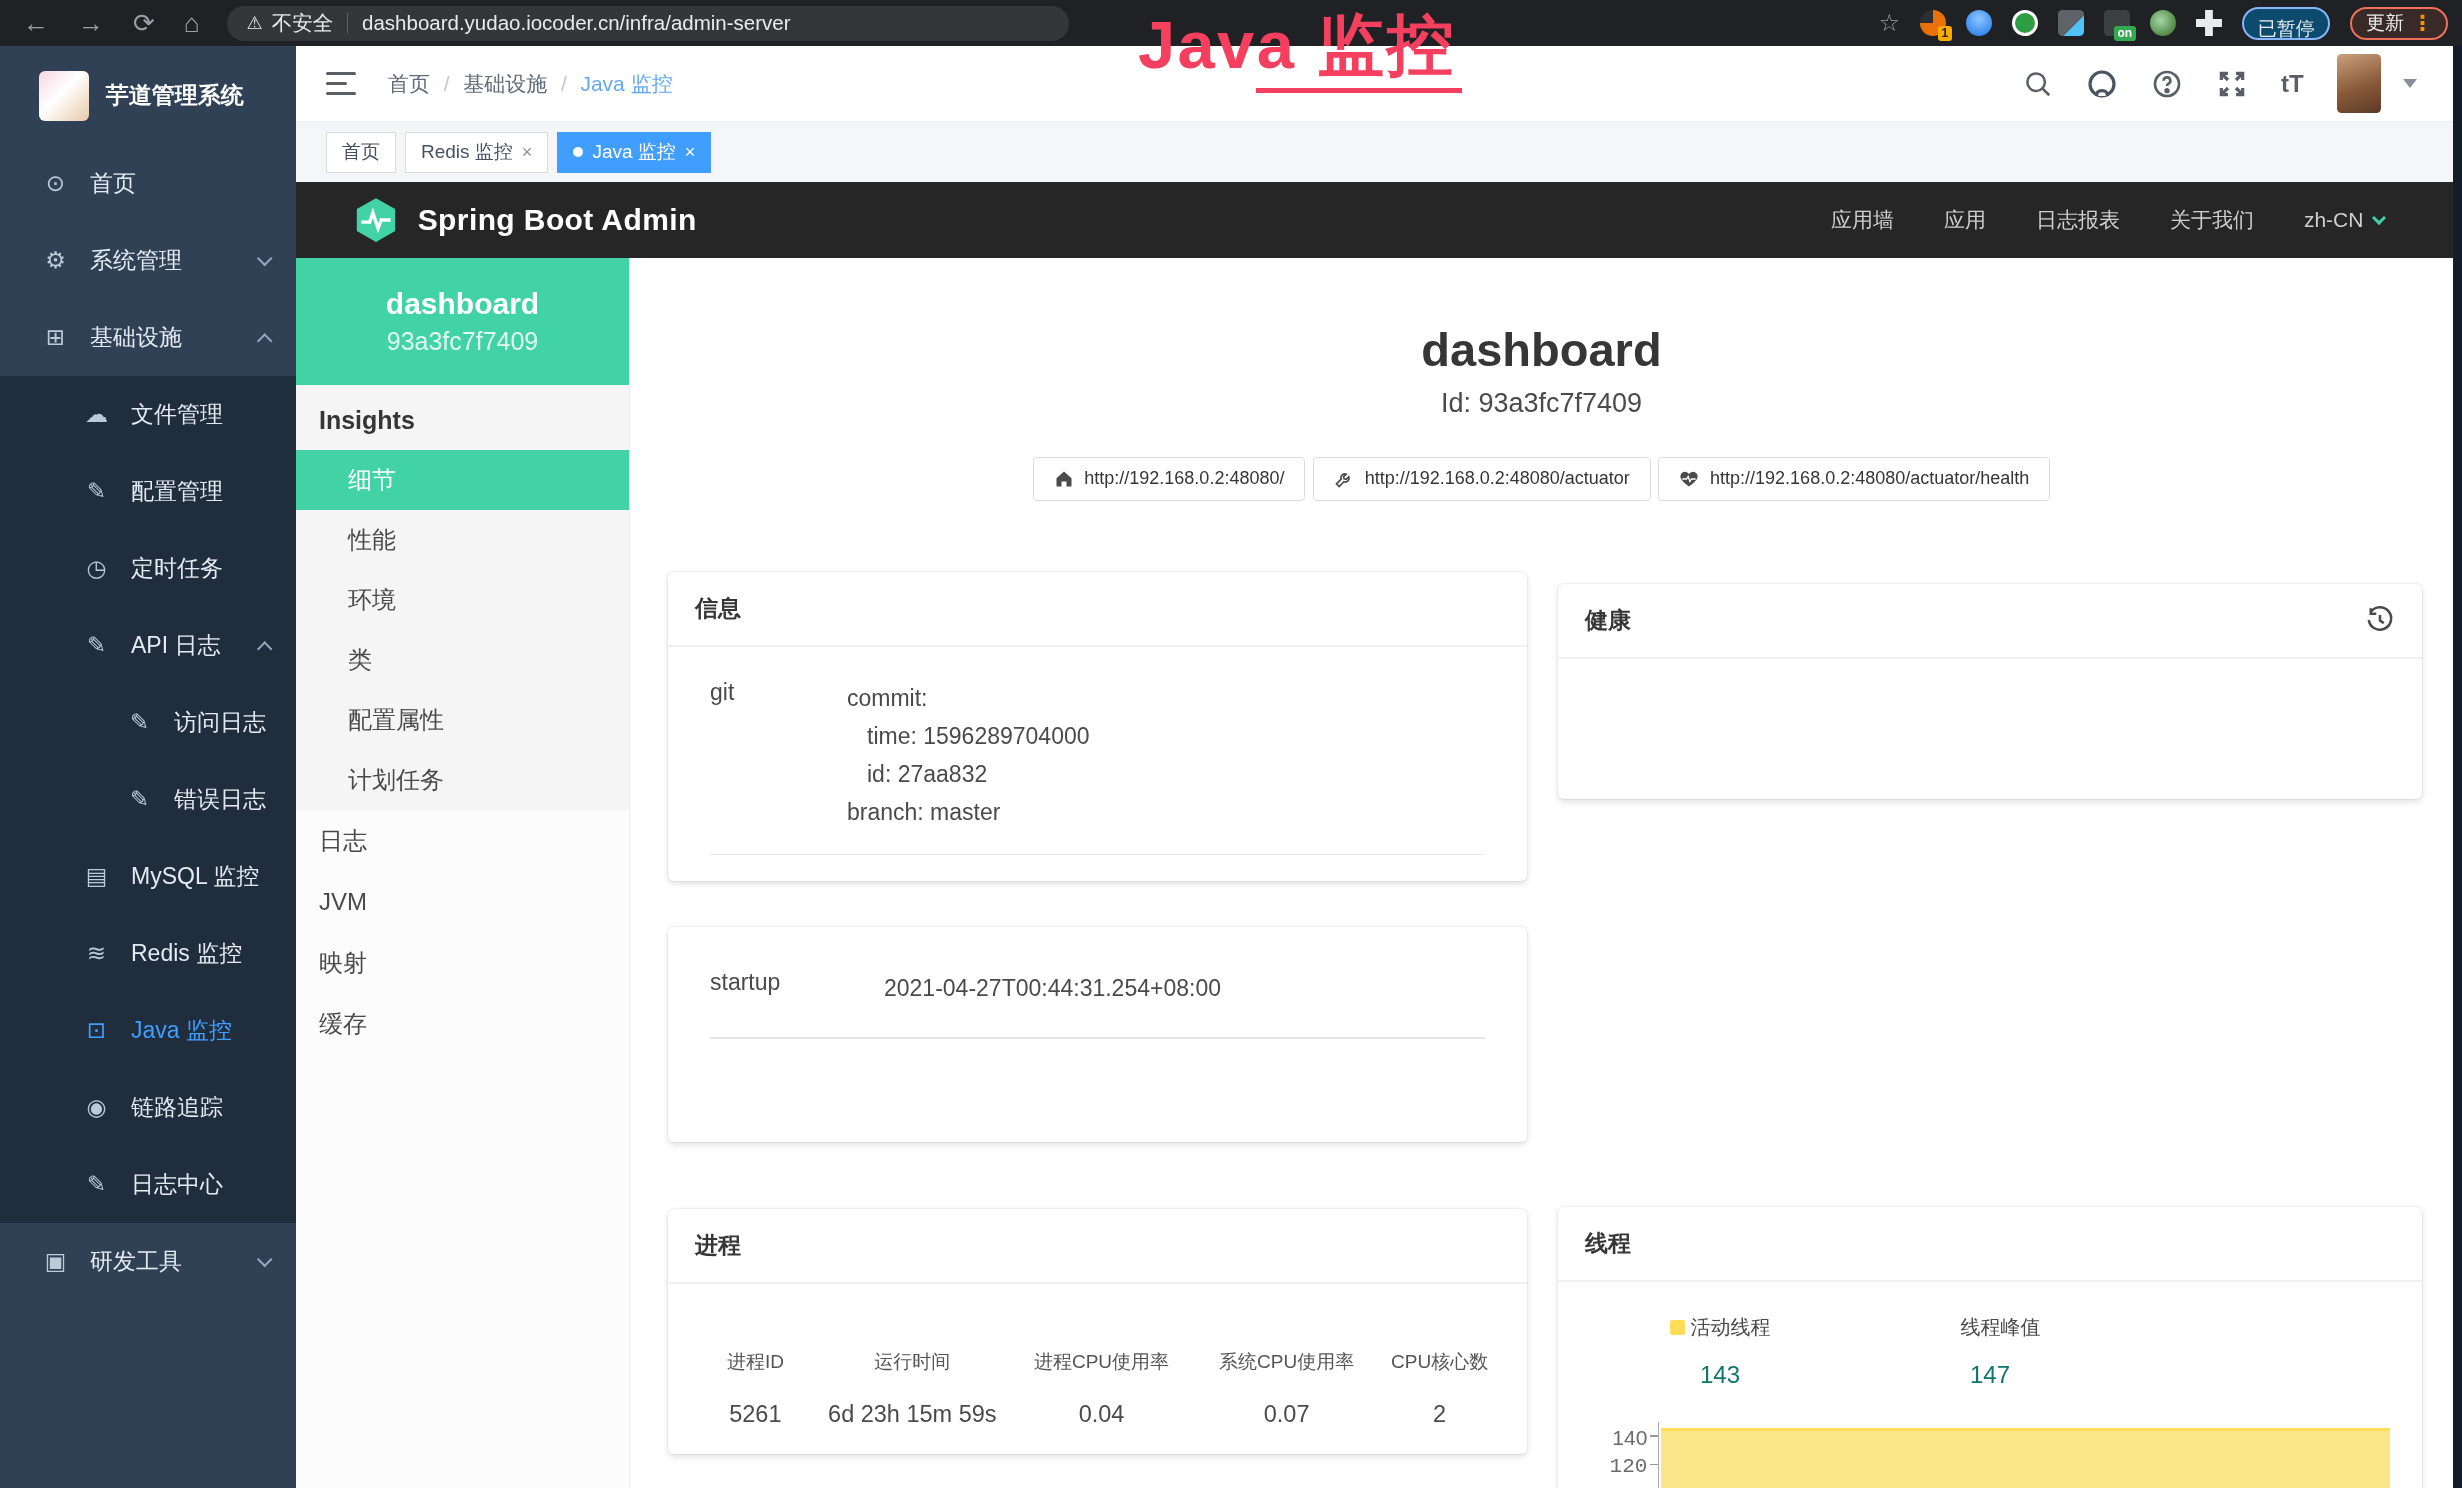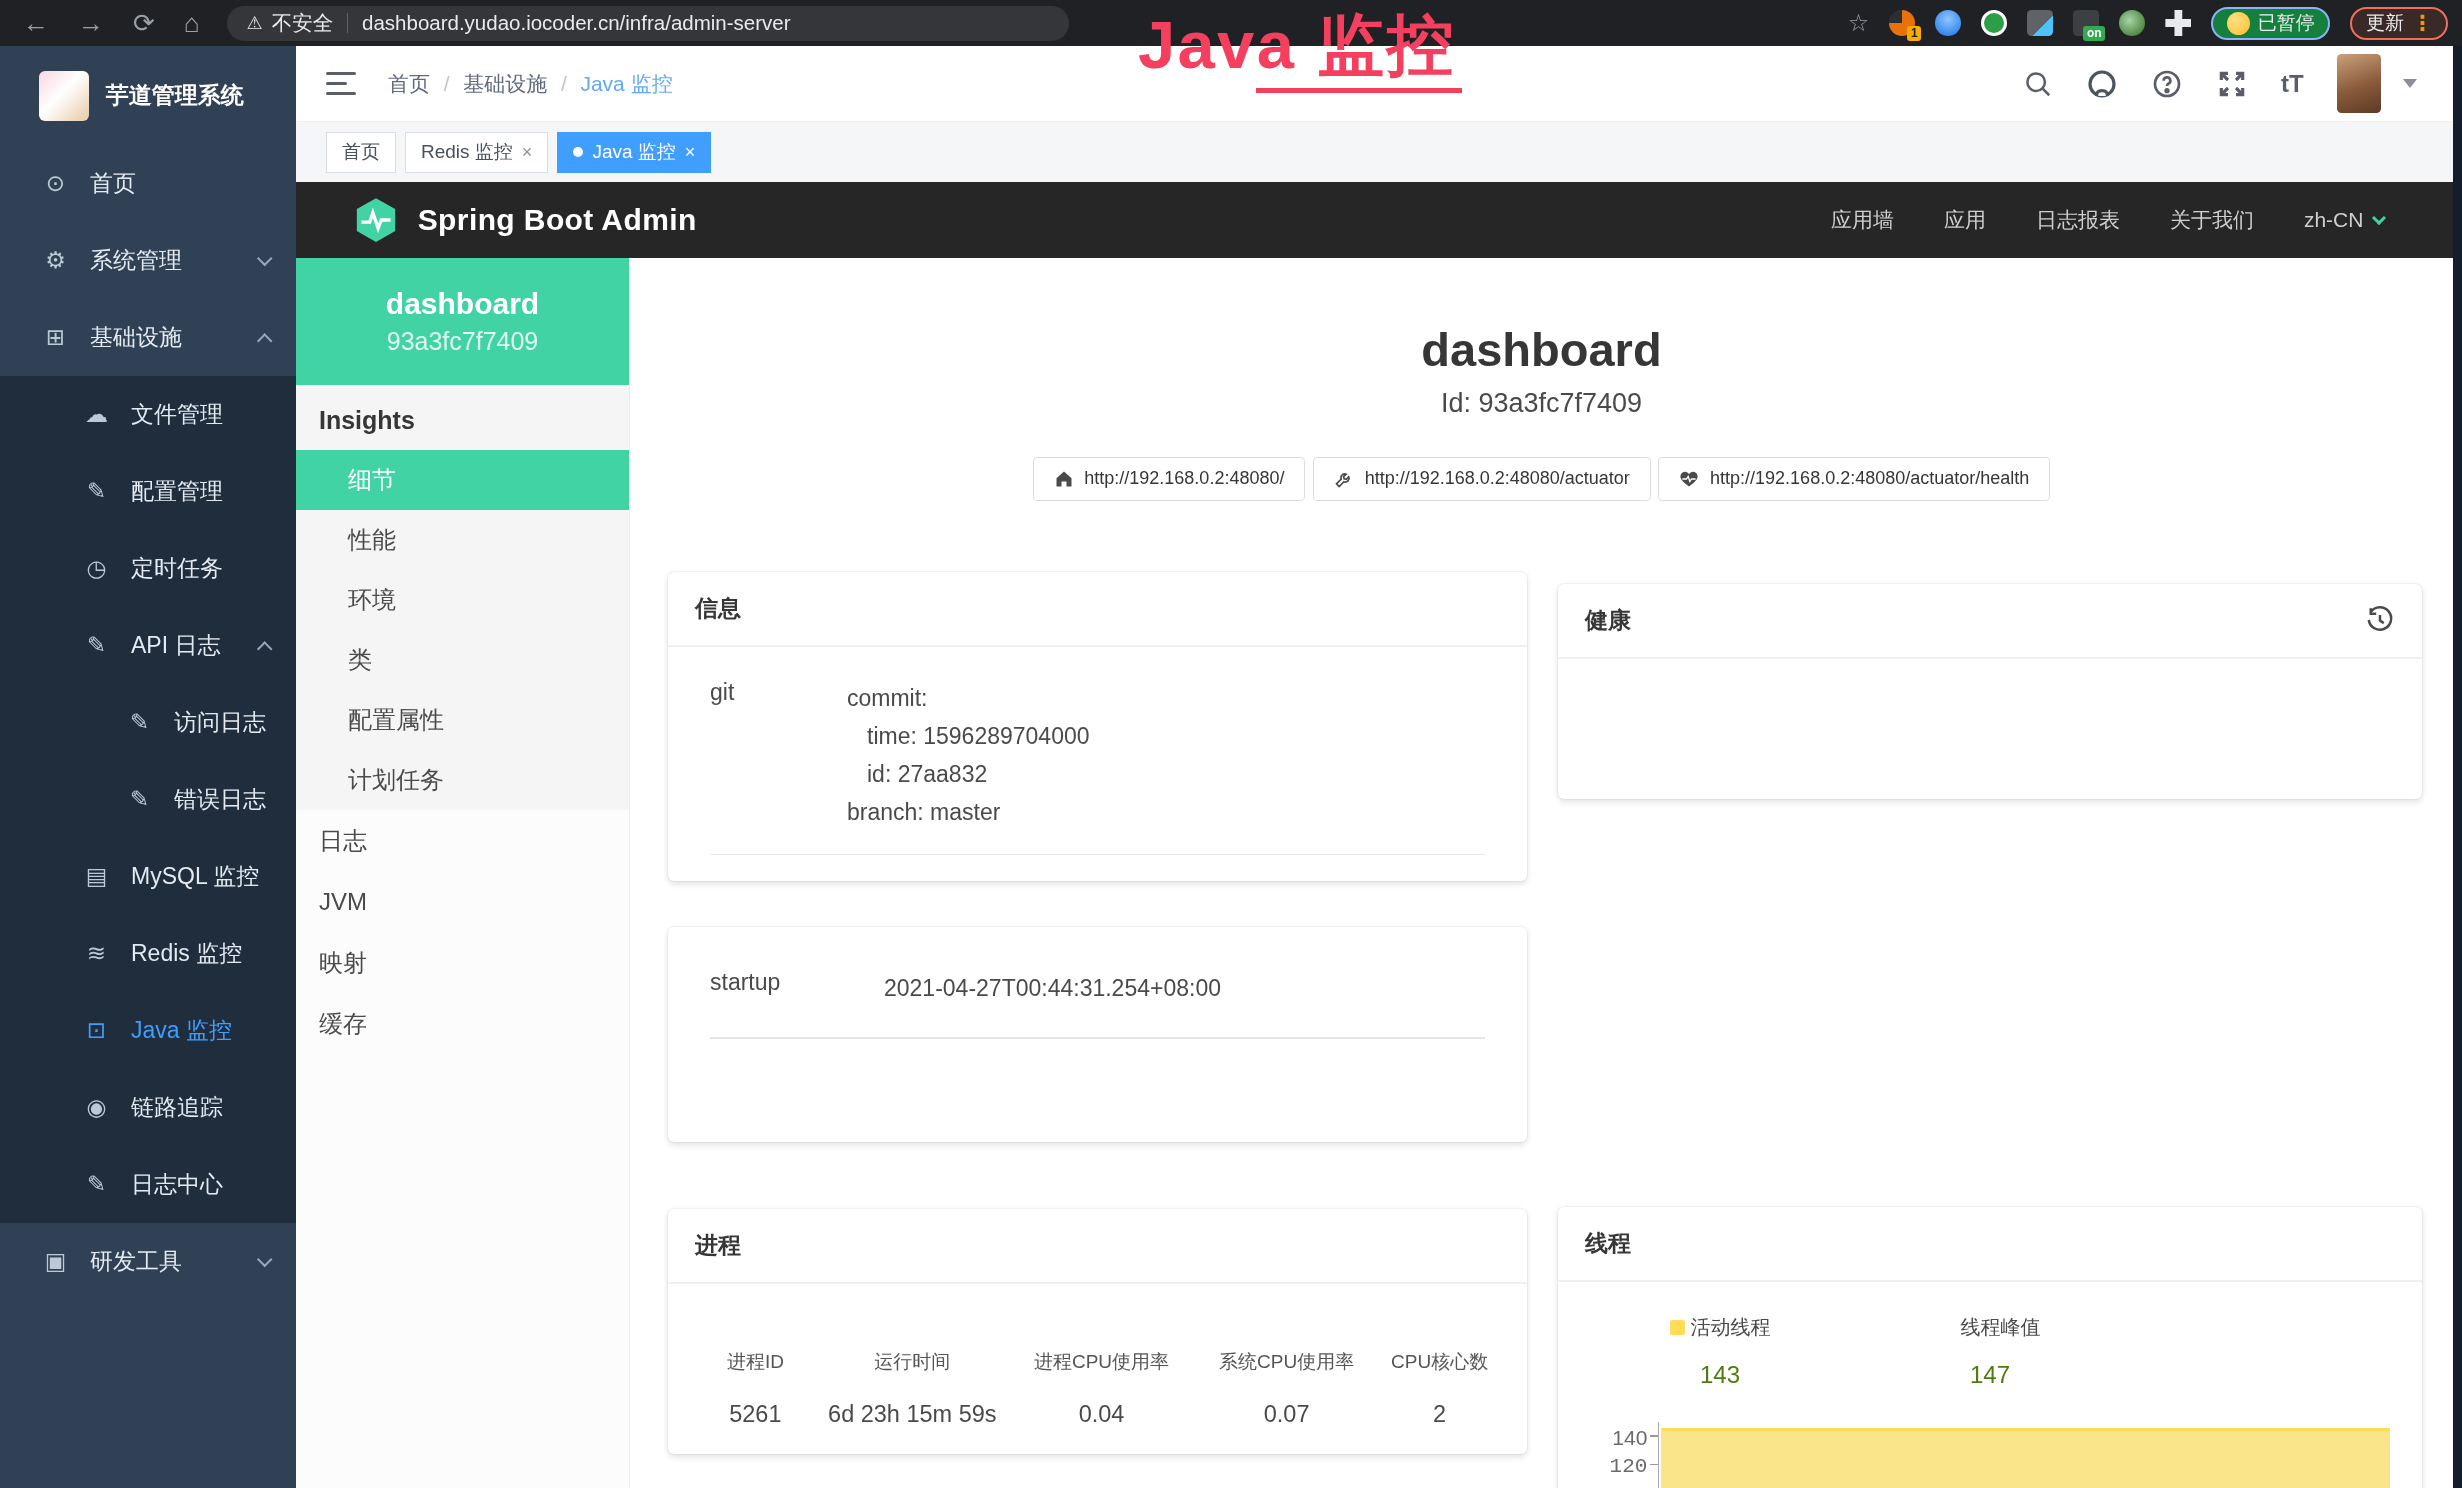--- a/index.html
+++ b/index.html
@@ -17,21 +17,21 @@
   .urlpill .warn{ font-size:18px; margin-right:9px; color:#e8eaed; }
   .urlpill .sep{ width:1.5px; height:20px; background:#5f6368; margin:0 13.7px; }
   .bright{ margin-left:auto; display:flex; align-items:center; gap:20px; padding-right:13.7px; }
   .bstar{ font-size:24px; color:#9aa0a6; }
   .extdot{ position:relative; width:26px; height:26px; border-radius:50%; }
   .extbadge{ position:absolute; right:-6px; bottom:-4.6px; background:#f9ab00; color:#202124;
     font-size:12px; line-height:15px; padding:0 3.8px; border-radius:3px; font-weight:bold; }
   .extbadge.on{ background:#34a853; color:#fff; }
   .bpill{ height:33px; border-radius:16.7px; display:flex; align-items:center; gap:7.6px;
     padding:0 13.7px; font-size:19px; color:#e8eaed; }
-  .bpill.paused{ border:2.3px solid #8ab4f8; background:#15803d; }
+  .bpill.paused{ border:2.3px solid #8ab4f8; background:#0c4a6e;flex-direction:column; }
   .bpill.update{ border:2.3px solid #f0705a; background:#3a2a27; }
   .face{ width:23px; height:23px; border-radius:50%; background:radial-gradient(circle at 35% 35%,#ffe082,#fbc02d); }
   .vdots{ color:#f29900; font-size:21px; font-weight:bold; letter-spacing:0; }
 
   
   .annotation{ position:absolute; left:1138px; top:0px; z-index:60; font-size:67px; font-weight:600;
     letter-spacing:2.3px; white-space:nowrap; }
   .annotation-underline{ position:absolute; left:1256px; top:88px; width:206px; height:5.3px;
     background:#f43f5e; z-index:60; }
 
@@ -135,21 +135,21 @@
   .hrow .hv{ font-weight:bold; }
   .mrow{ display:flex; margin:0 15px; padding:10.6px 0 30px; border-bottom:2.3px solid #e5e5e5; }
   .mrow .kvlabel{ width:174px; }
   .ptable{ display:grid; grid-template-columns:15% 24% 23% 23% 15%; row-gap:26px; text-align:center; }
   .pth{ font-size:19px; color:#555;margin-top:33px; }
   .ptd{ font-size:23.5px; color:#4a4a4a; }
   .legend{ display:grid; grid-template-columns:1fr 1fr 1fr; text-align:center; }
   .lgl{ font-size:20px; color:#4a4a4a; display:flex; align-items:center; justify-content:center; gap:6px; }
   .swatch{ width:15px; height:15px; border-radius:2.3px; flex:none; }
   .swatch.none{ visibility:hidden; }
-  .lgv{ font-size:24px; color:#4d7c0f; margin-top:20px; }
+  .lgv{ font-size:24px; color:#0f766e; margin-top:20px; }
   .chart{ margin-top:33px; display:flex; }
   .yaxis{ width:73px; position:relative; height:106px; flex:none; }
   .ytick{ position:absolute; right:10.6px; font-size:21px; color:#6b6b6b; }
   .ytick:after{ content:""; position:absolute; right:-10.6px; top:9px; width:7.6px; height:1.5px; background:#999; }
   .plot{ flex:1; position:relative; height:106px; border-left:1.5px solid #aaa; }
   .area{ position:absolute; left:1.5px; right:4.6px; top:6px; bottom:-7.6px;
     background:#fae588; border-top:3px solid #ffdd57; }
 
   .rightstrip{ position:absolute; right:0; top:46px; width:9px; height:1443px; background:#141d2b; z-index:40; }
 

